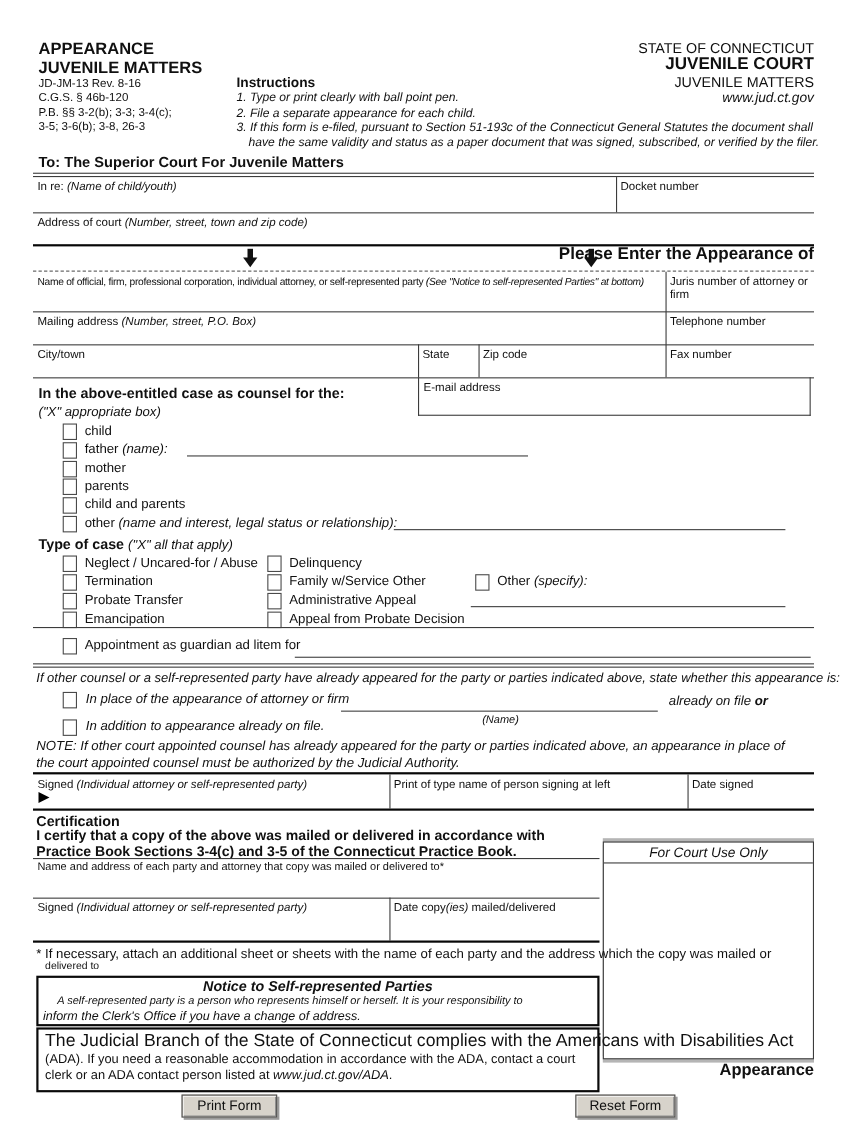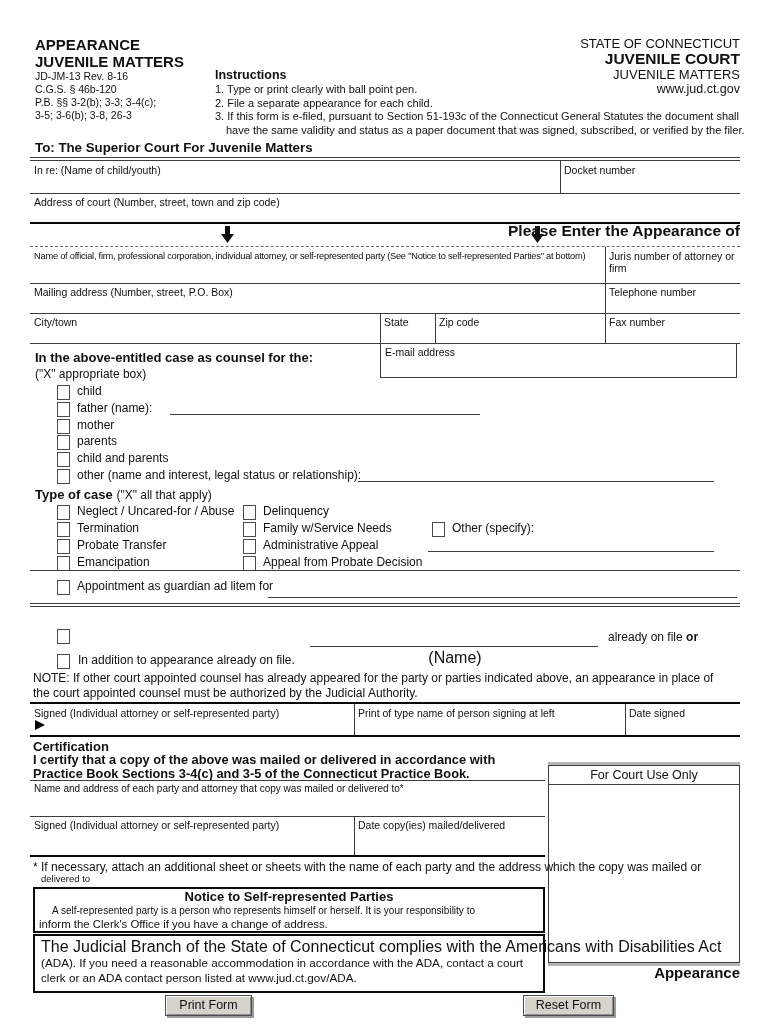--- a/index.html
+++ b/index.html
@@ -1,19 +1,19 @@
 <!DOCTYPE html>
 <html><head>
 <meta charset="utf-8">
 <style>
   html,body{margin:0;padding:0;background:#fff}
   #page{position:relative;width:770px;height:1024px;background:#ffffff;
         font-family:"Liberation Sans",sans-serif;color:#101010;overflow:hidden}
   .abs{position:absolute}
-  .i{}
+  .i{font-style:italic}
   .b{font-weight:700}
   
   .hl{position:absolute;height:0;border-top:1px solid #3c3c3c}
   .hl2{position:absolute;height:0;border-top:2px solid #070707}
   .dbl{position:absolute;height:2px;border-top:1px solid #3c3c3c;border-bottom:1px solid #3c3c3c}
   .vl{position:absolute;width:0;border-left:1px solid #3c3c3c}
   .dash{position:absolute;height:0;border-top:1px dashed #6a6a6a}
   .wl{position:absolute;height:0;border-top:1px solid #3f3f3f}
   
   .cb{position:absolute;width:11px;height:13px;border:1px solid #4a4a4a;background:#fff}
@@ -149,42 +149,44 @@
   <span class="cb" style="left:57px;top:522px"></span>
   <span class="item" style="left:77px;top:521px">Termination</span>
   <span class="cb" style="left:57px;top:539px"></span>
   <span class="item" style="left:77px;top:538px">Probate Transfer</span>
   <span class="cb" style="left:57px;top:556px"></span>
   <span class="item" style="left:77px;top:555px">Emancipation</span>
 
   <span class="cb" style="left:243px;top:505px"></span>
   <span class="item" style="left:263px;top:504px">Delinquency</span>
   <span class="cb" style="left:243px;top:522px"></span>
-  <span class="item" style="left:263px;top:521px">Family w/Service Needs</span>
+  <span class="item" style="left:263px;top:521px">Family w/Service Other</span>
   <span class="cb" style="left:243px;top:539px"></span>
   <span class="item" style="left:263px;top:538px">Administrative Appeal</span>
   <span class="cb" style="left:243px;top:556px"></span>
   <span class="item" style="left:263px;top:555px">Appeal from Probate Decision</span>
 
   <span class="cb" style="left:432px;top:522px"></span>
   <span class="item" style="left:452px;top:521px"><span>Other </span><span class="i">(specify):</span></span>
   <div class="wl" style="left:428px;top:551px;width:286px"></div>
 
   <div class="hl" style="left:30px;top:570px;width:710px"></div>
 
   <span class="cb" style="left:57px;top:580px"></span>
   <span class="item" style="left:77px;top:579px">Appointment as guardian ad litem for</span>
   <div class="wl" style="left:268px;top:597px;width:469px"></div>
 
   <div class="dbl" style="left:30px;top:603px;width:710px"></div>
 
+  <div class="abs i" style="left:33px;top:609px;font-size:11.8px;white-space:nowrap">If other counsel or a self-represented party have already appeared for the party or parties indicated above, state whether this appearance is:</div>
 
   <span class="cb" style="left:57px;top:629px"></span>
+  <span class="item i" style="left:78px;top:628px">In place of the appearance of attorney or firm</span>
   <div class="wl" style="left:310px;top:646px;width:288px"></div>
-  <div class="abs i" style="left:400px;top:649px;width:110px;text-align:center;font-size:16px">(Name)</div>
+  <div class="abs i" style="left:400px;top:649px;width:110px;text-align:center;font-size:10px">(Name)</div>
   <span class="item i" style="left:608px;top:630px"><span>already on file </span><span class="b">or</span></span>
 
   <span class="cb" style="left:57px;top:654px"></span>
   <span class="item i" style="left:78px;top:653px">In addition to appearance already on file.</span>
 
   <div class="abs i" style="left:33px;top:671px;font-size:12px;line-height:15px;white-space:nowrap">NOTE: If other court appointed counsel has already appeared for the party or parties indicated above, an appearance in place of</div>
   <div class="abs i" style="left:33px;top:686px;font-size:12px;line-height:15px;white-space:nowrap">the court appointed counsel must be authorized by the Judicial Authority.</div>
 
   <div class="hl2" style="left:30px;top:702px;width:710px"></div>
 

